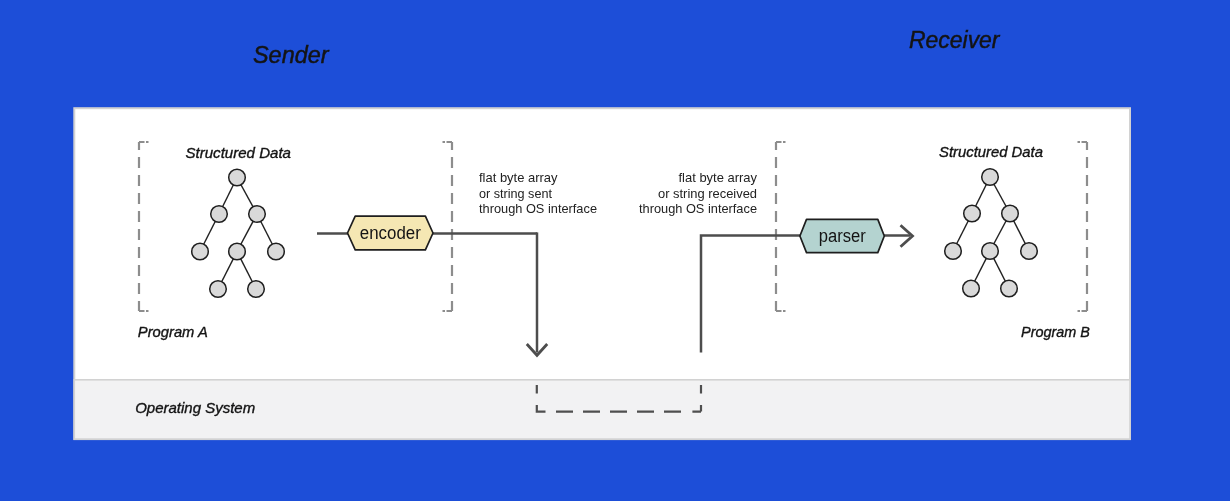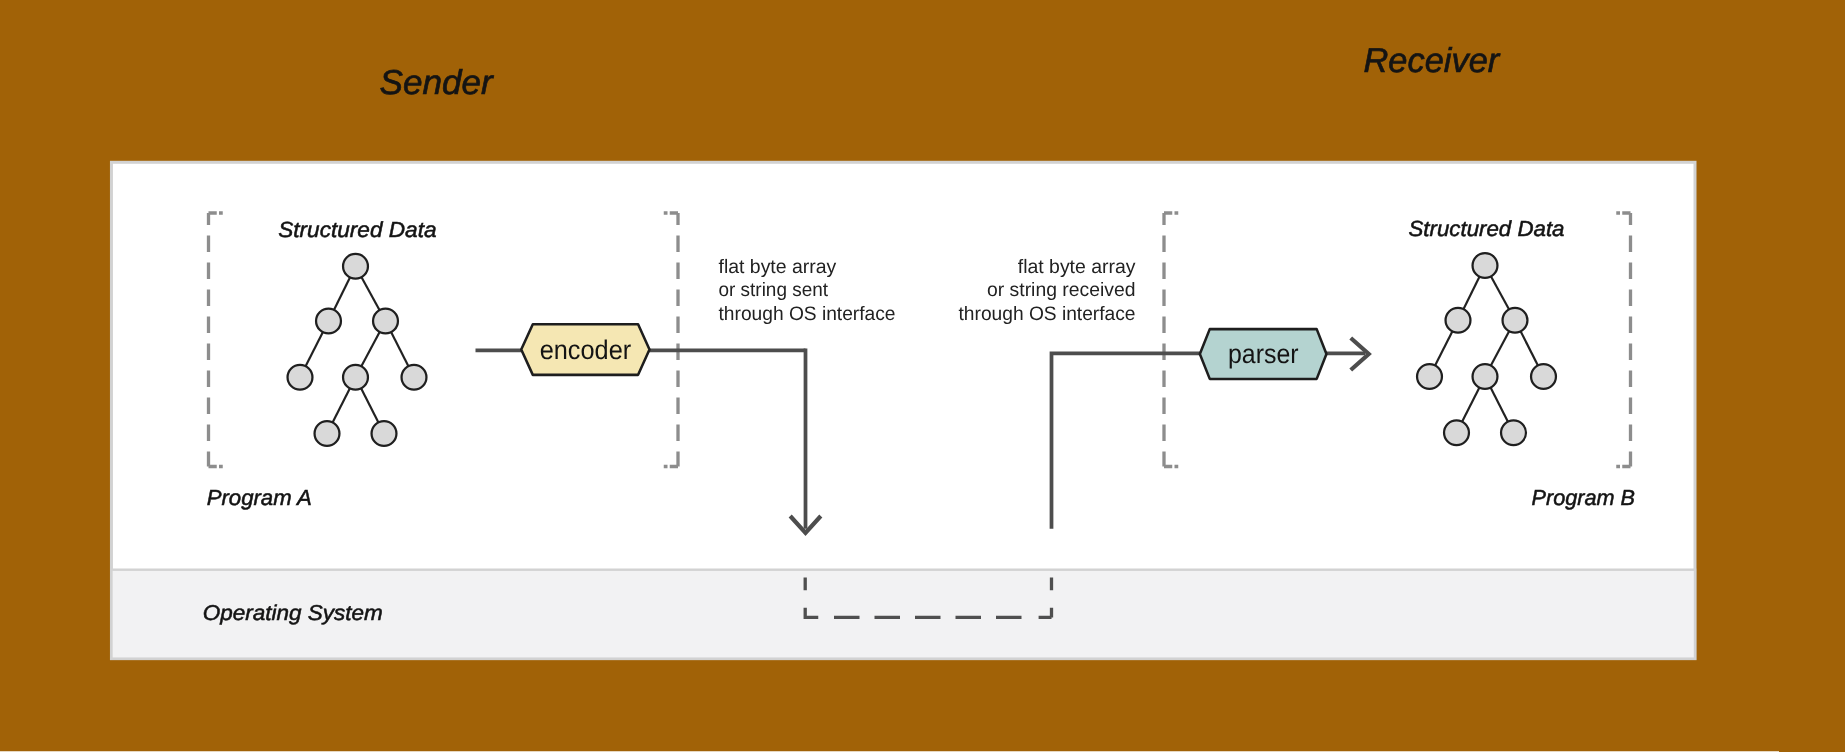--- a/index.html
+++ b/index.html
@@ -1,16 +1,16 @@
 <!DOCTYPE html>
 <html><head>
 <meta charset="utf-8">
 <style>
   html,body{margin:0;padding:0;background:#ffffff;}
-  #canvas{position:relative;width:1230px;height:501px;background:#a16207;overflow:hidden;}
+  #canvas{position:relative;width:1230px;height:501px;background:#1d4ed8;overflow:hidden;}
   svg{display:block;}
   text{font-family:"Liberation Sans",sans-serif;}
 </style>
 </head>
 <body>
 <div id="canvas">
 <svg width="1230" height="501" viewBox="0 0 1230 501" xmlns="http://www.w3.org/2000/svg">
 
   <rect x="74.3" y="108.2" width="1055.7" height="330.9" fill="#ffffff" stroke="#d2d2d2" stroke-width="2"></rect>
 

